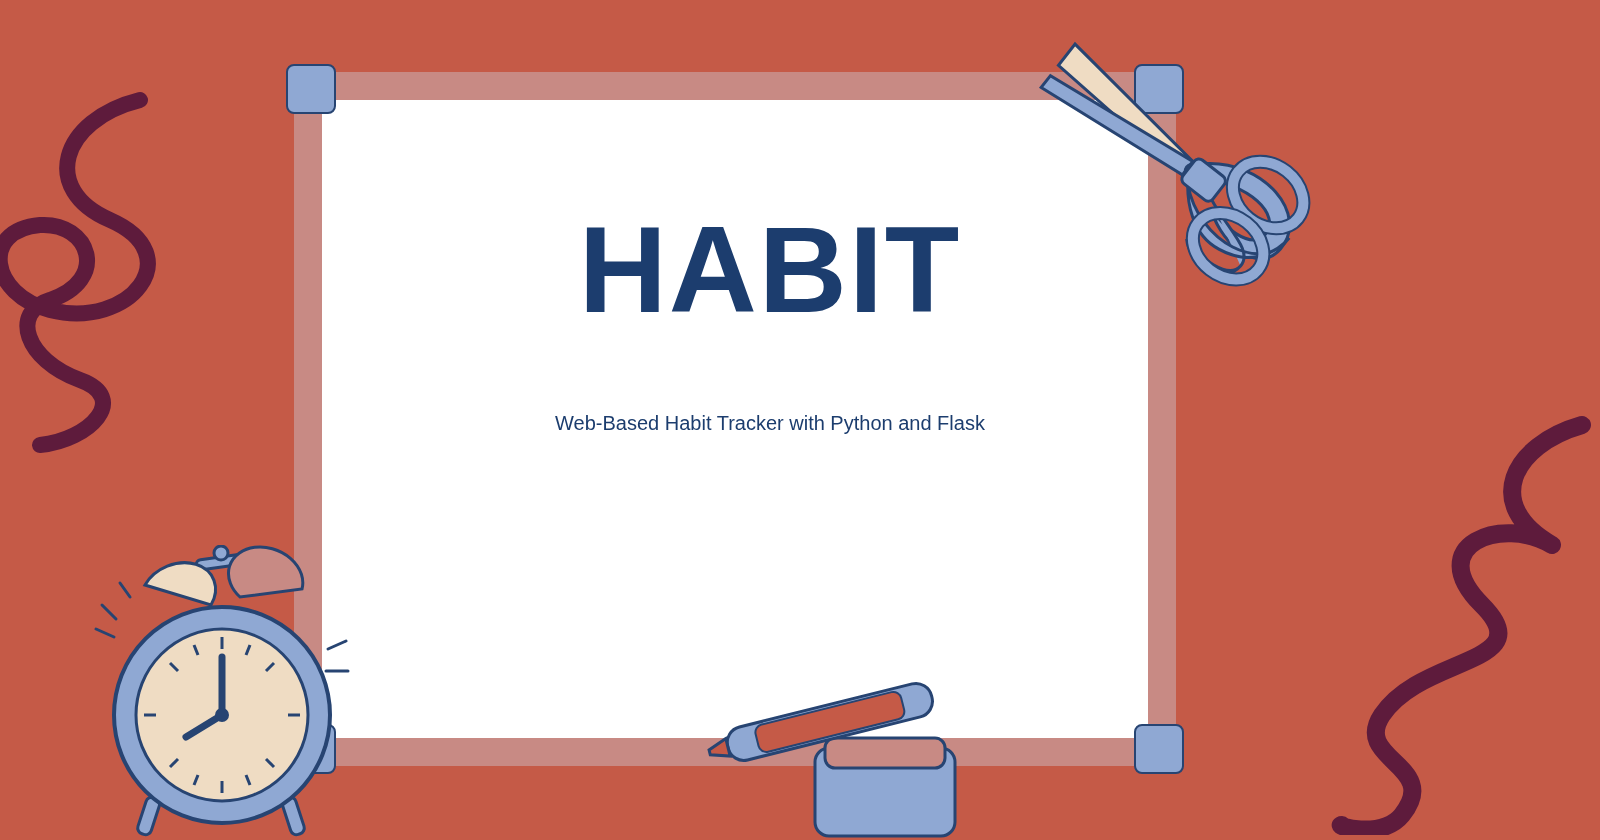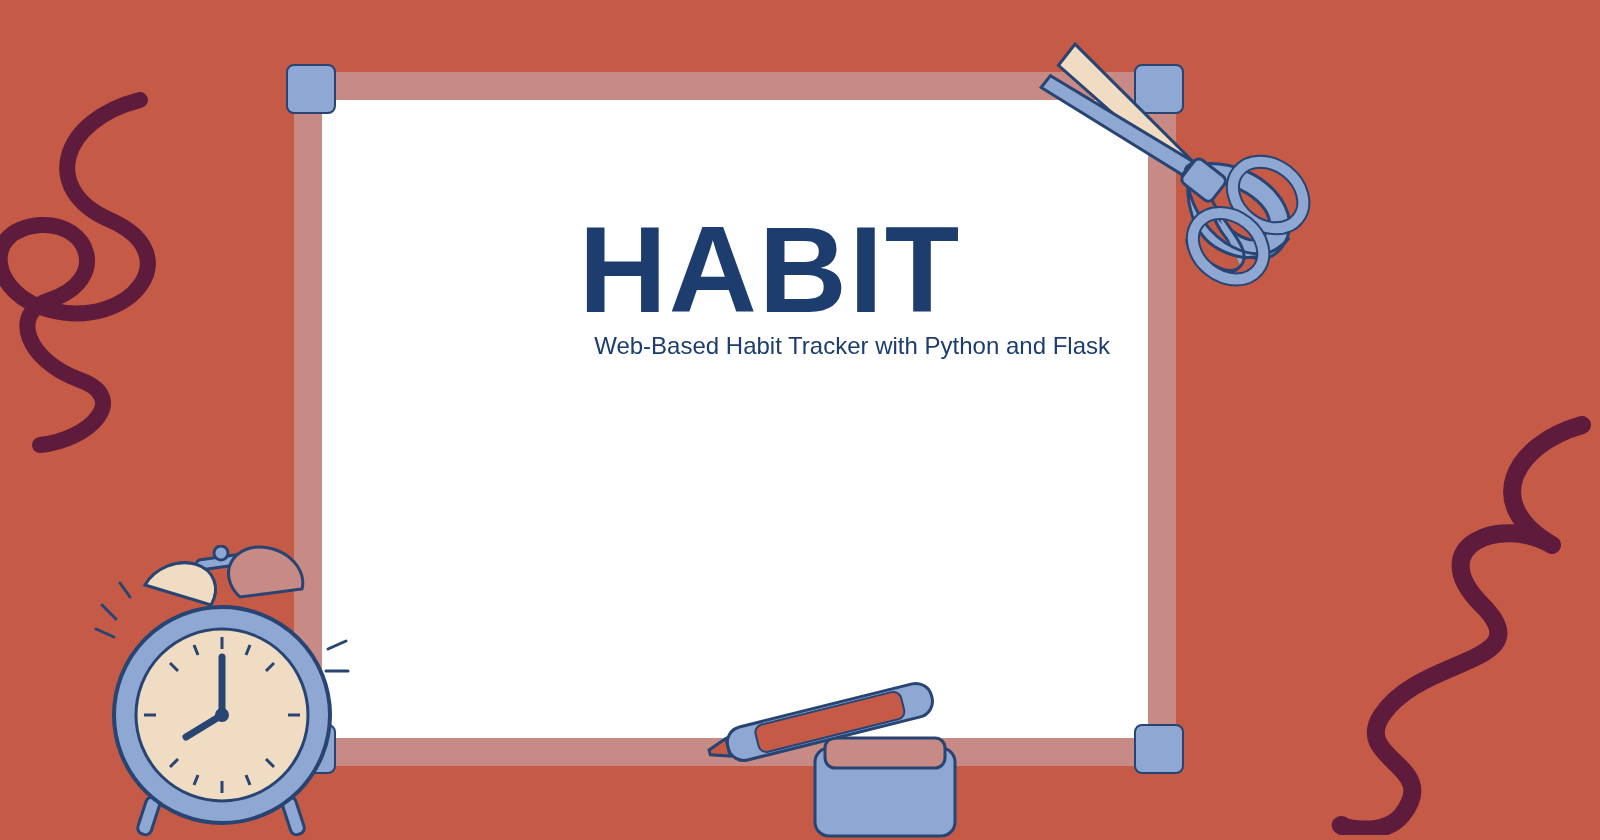--- a/index.html
+++ b/index.html
@@ -52,25 +52,25 @@
   }
   .title {
     font-size: 122px;
     line-height: 1.02;
     font-weight: 900;
     color: #1C3D6E;
     letter-spacing: 2px;
     font-family: "Arial Black", Arial, sans-serif;
   }
   .subtitle {
-    font-size: 24px;
+    margin-top: 80px;
+    font-size: 20px;
     color: #1C3D6E;
     font-weight: 500;
     font-family: Arial, sans-serif;
-    text-align: right;
   }
 
   
   .scribble-left {
     position: absolute; left: -20px; top: 80px;
   }
   .scribble-right {
     position: absolute; right: 8px; top: 405px;
   }
 

